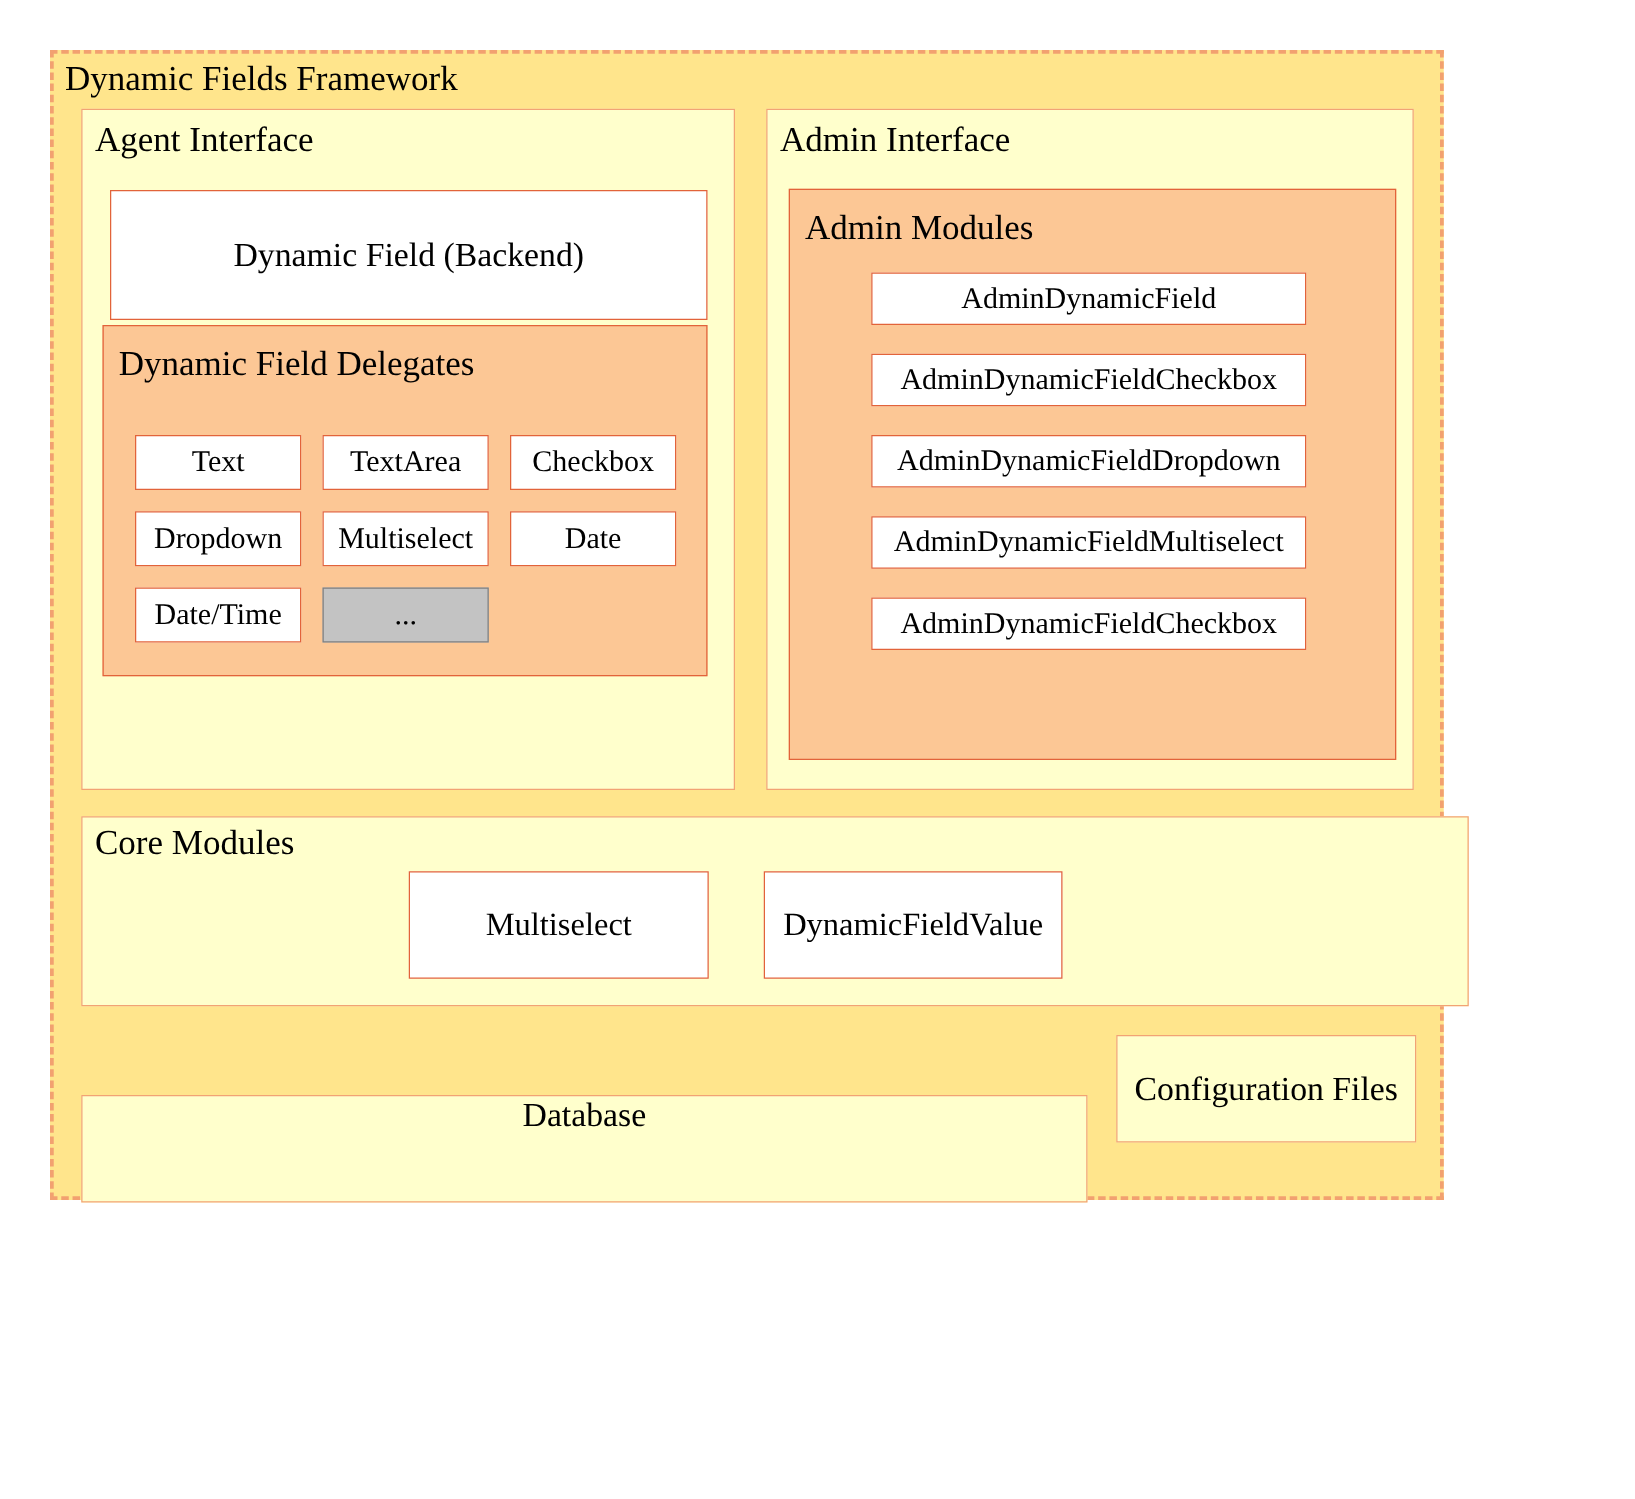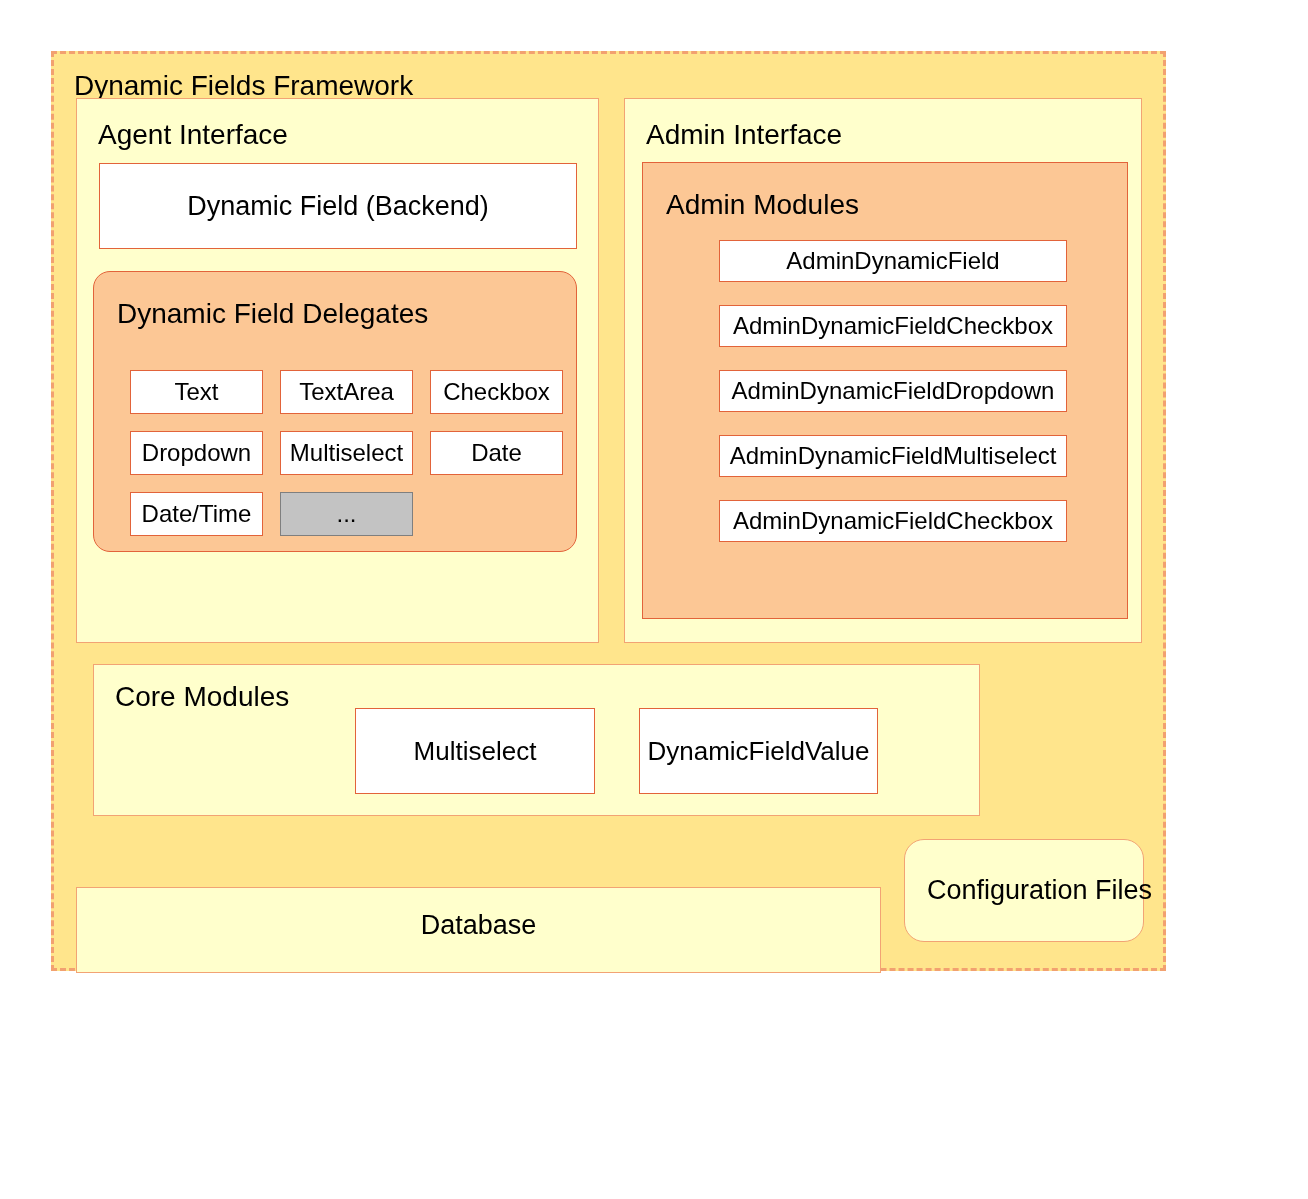--- a/index.html
+++ b/index.html
@@ -6,21 +6,21 @@
     --outer-bg: #FFE58C;
     --outer-border: #F2A170;
     --section-bg: #FFFFCC;
     --section-border: #F2A374;
     --orange-bg: #FCC795;
     --red-border: #E2633A;
     --gray-bg: #C3C3C3;
     --gray-border: #7F7F7F;
     --text: #000000;
   }
-  * { margin: 0; padding: 11px; box-sizing: border-box; }
+  * { margin: 0; padding: 0; box-sizing: border-box; font-family: Liberation Serif, serif; }
   html, body { background: #ffffff; }
   body {
     width: 1308px; height: 1199px;
     font-family: "Liberation Sans", "DejaVu Sans", sans-serif;
     color: var(--text);
     position: relative;
     overflow: hidden;
   }
   .abs { position: absolute; }
 
@@ -58,48 +58,48 @@
     display: flex; align-items: center; justify-content: center;
     text-align: center;
   }
   .gray-box {
     background: var(--gray-bg) !important;
     border: 1px solid var(--gray-border) !important;
   }
 
   
   .agent-section   { left: 22px;  top: 44px;  width: 523px; height: 545px; }
-  .backend-box     { left: 22px;  top: 64px;  width: 478px; height: 86px; font-size: 27px; }
-  .delegates-box   { left: 16px;  top: 172px; width: 484px; height: 281px; border-radius: 17px; }
+  .backend-box     { left: 22px;  top: 64px;  width: 478px; height: 104px; font-size: 27px; }
+  .delegates-box   { left: 16px;  top: 172px; width: 484px; height: 281px; }
   .delegates-grid  {
     left: 25px; top: 87px;
     display: grid;
     grid-template-columns: repeat(3, 133px);
     grid-auto-rows: 44px;
     column-gap: 20px; row-gap: 21px; gap: 17px;
   }
   .delegate-item { font-size: 24px; }
 
   
   .admin-section     { left: 570px; top: 44px; width: 518px; height: 545px; }
   .admin-modules-box { left: 17px;  top: 63px; width: 486px; height: 457px; }
   .admin-list        { left: 65px;  top: 66px; width: 348px; display: flex; flex-direction: column; gap: 23px; }
   .admin-item        { width: 348px; height: 42px; font-size: 24px; }
 
   
-  .core-section { left: 39px; top: 610px; width: 887px; height: 152px; }
+  .core-section { left: 22px; top: 610px; width: 1110px; height: 152px; }
   .core-title   { top: 4px; }
   .core-box-1   { left: 261px; top: 43px; width: 240px; height: 86px; font-size: 26px; }
   .core-box-2   { left: 545px; top: 43px; width: 239px; height: 86px; font-size: 26px; }
 
   
   .database-section { left: 22px;  top: 785px; width: 805px; height: 86px;
     display: flex; align-items: flex-start; justify-content: center; font-size: 27px; margin-top: 48px; }
-  .config-section   { left: 850px; top: 785px; width: 240px; height: 103px;
-    display: flex; align-items: center; font-size: 27px; white-space: nowrap; border-radius: 20px; }
+  .config-section   { left: 850px; top: 785px; width: 240px; height: 86px;
+    display: flex; align-items: center; justify-content: center; font-size: 27px; white-space: nowrap; }
 </style>
 </head>
 <body>
 
 <div class="abs outer">
 
   <div class="abs diagram-title">Dynamic Fields Framework</div>
 
   <div class="abs section agent-section">
     <div class="abs section-title">Agent Interface</div>

